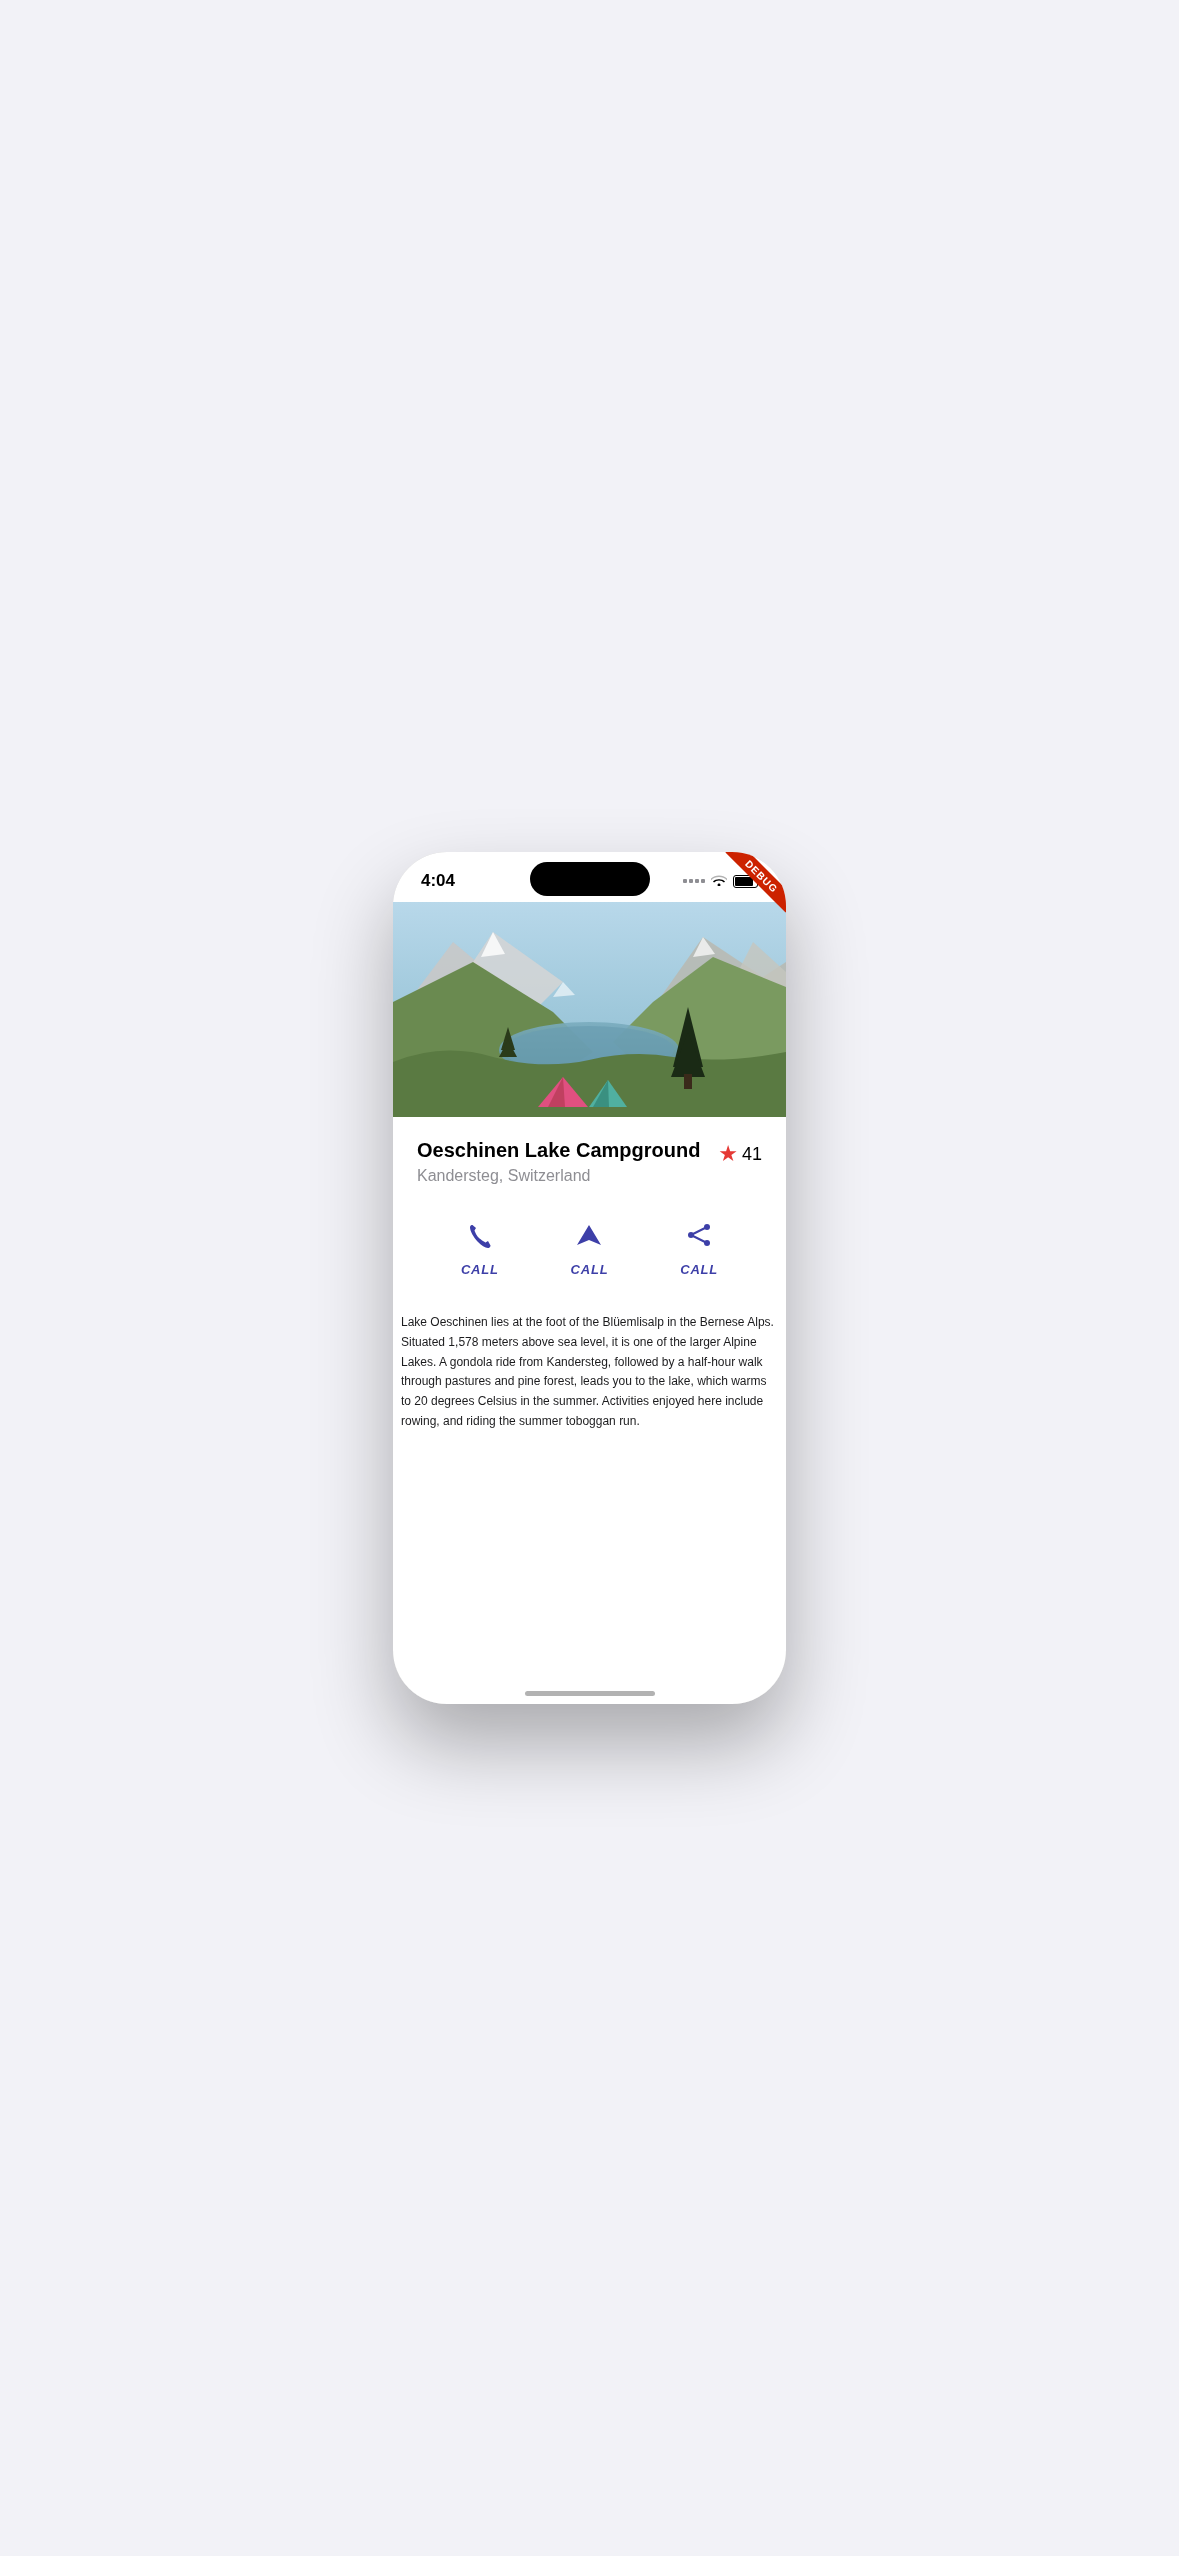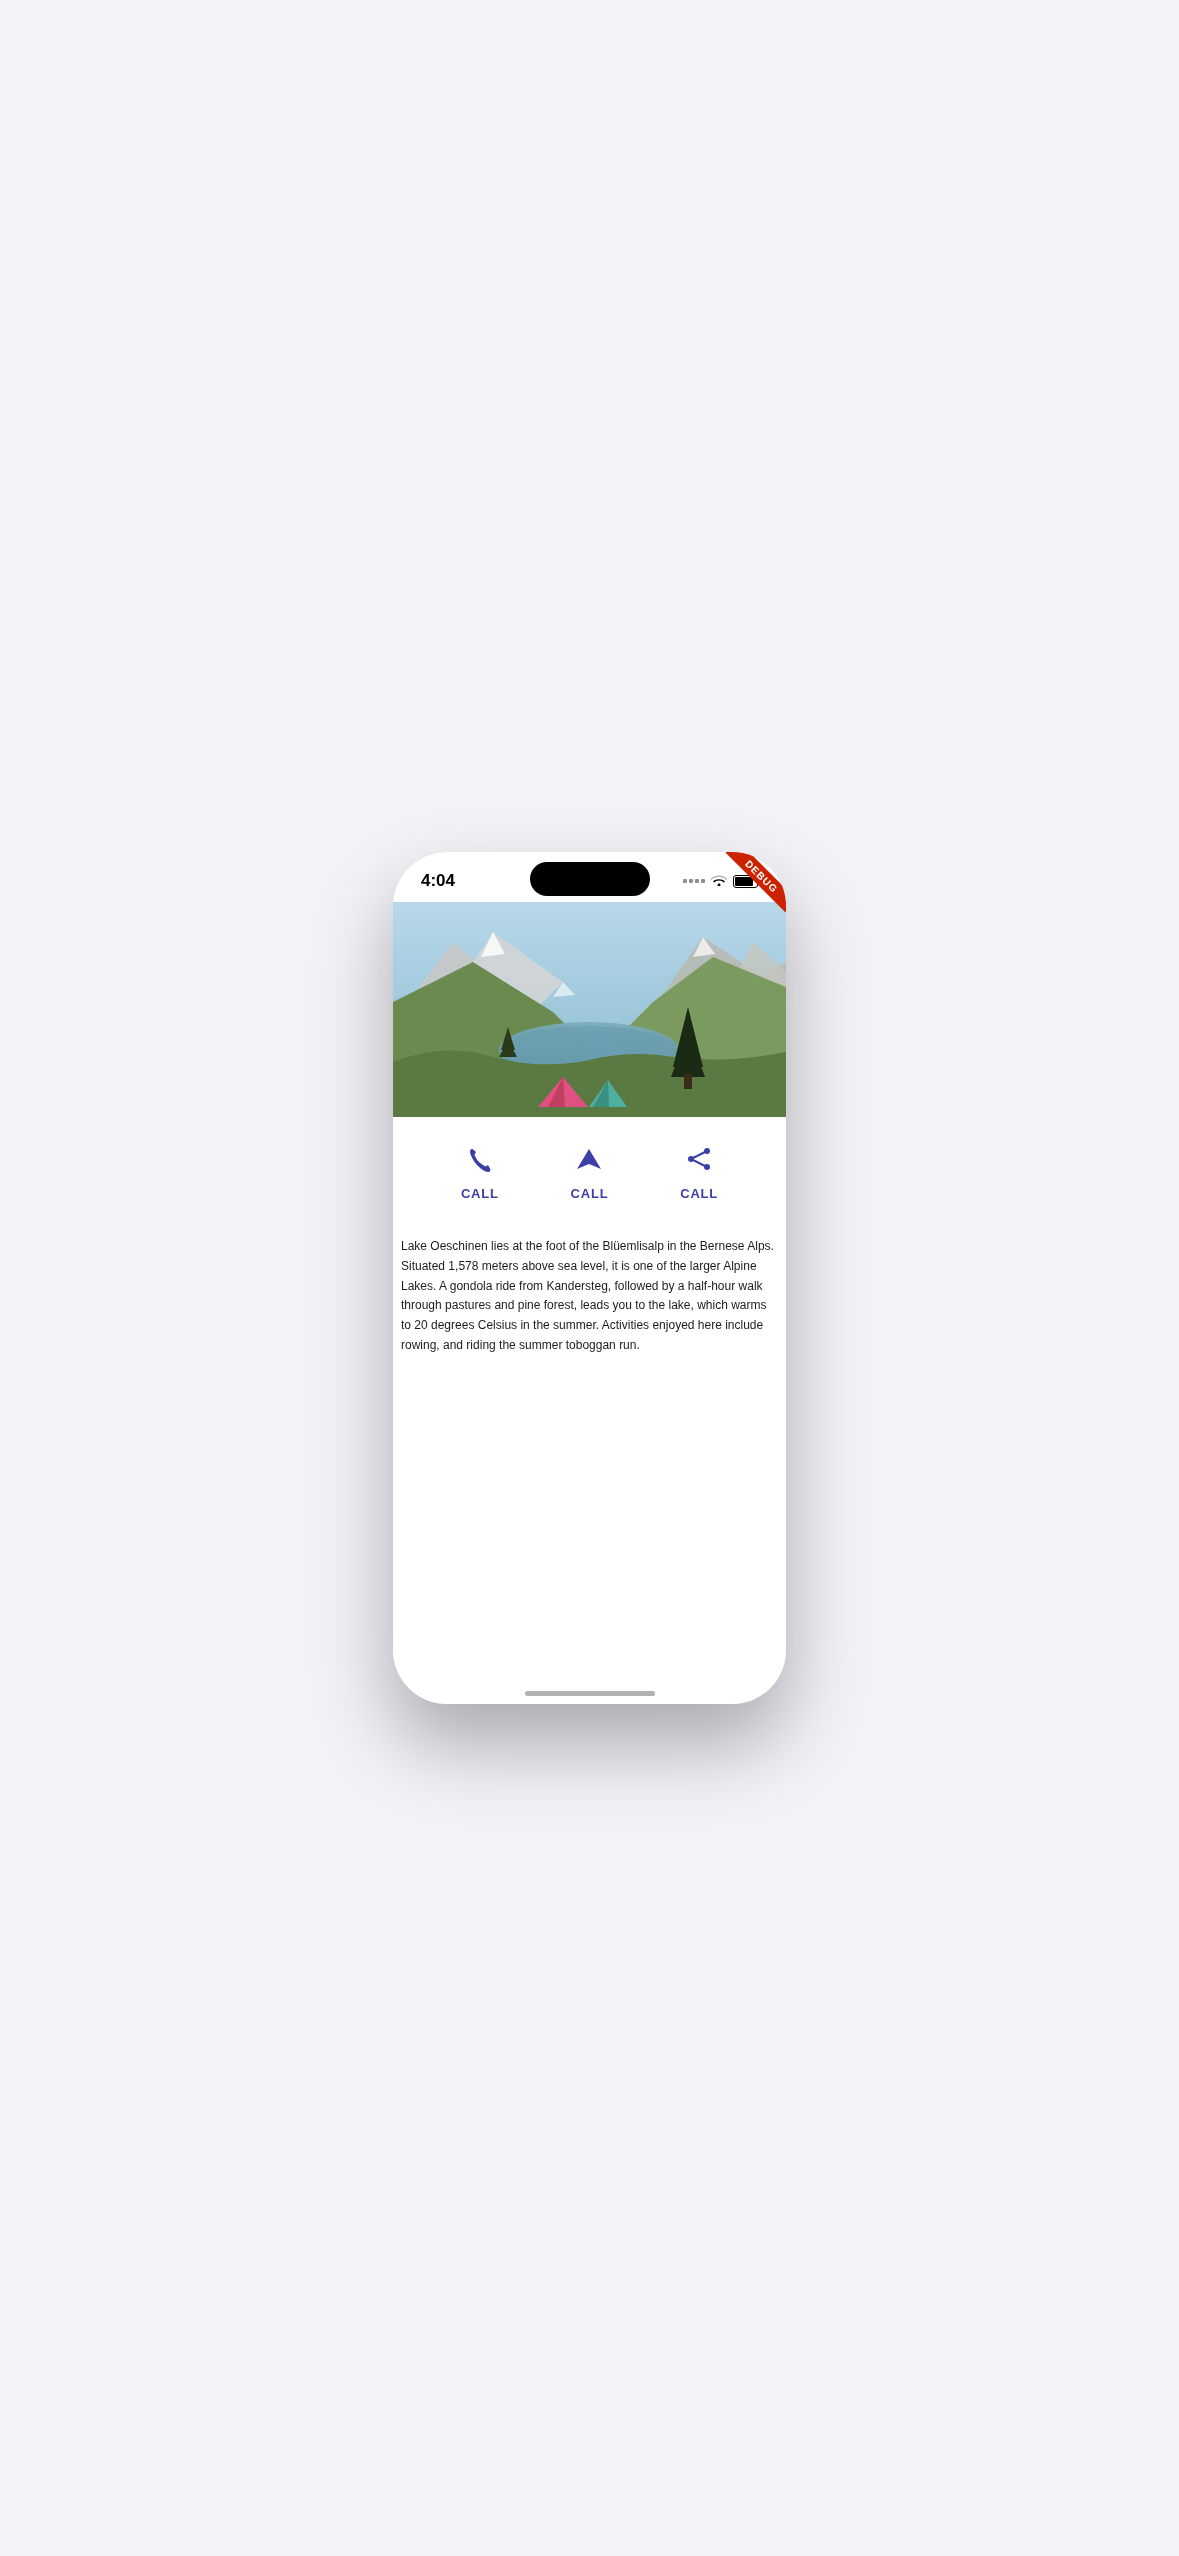--- a/index.html
+++ b/index.html
@@ -234,20 +234,21 @@
 
     .action-btn {
       display: flex;
       flex-direction: column;
       align-items: center;
       gap: 6px;
       cursor: pointer;
       background: none;
       border: none;
       padding: 8px 20px;
+      font-style: italic;
     }
 
     .action-icon {
       font-size: 26px;
       color: #3d3fa8;
     }
 
     .action-label {
       font-size: 13px;
       font-weight: 600;
@@ -360,20 +361,30 @@
 
         <polygon points="215,178 196,205 234,205" fill="#50b0a0"></polygon>
         <polygon points="215,178 200,205 216,205" fill="#3a9080"></polygon>
 
         <polygon points="100,30 88,55 112,52" fill="white" opacity="0.8"></polygon>
         <polygon points="170,80 160,95 182,93" fill="white" opacity="0.6"></polygon>
         <polygon points="310,35 300,55 322,52" fill="white" opacity="0.7"></polygon>
       </svg>
     </div>
 
+    <div class="location-section">
+      <div class="location-info">
+        <div class="location-name">Oeschinen Lake Campground</div>
+        <div class="location-place">Kandersteg, Switzerland</div>
+      </div>
+      <div class="rating-section">
+        <span class="star-icon">★</span>
+        <span class="rating-count">41</span>
+      </div>
+    </div>
 
     <div class="action-buttons">
 
       <button class="action-btn">
         <span class="action-icon">
           <svg width="28" height="28" viewBox="0 0 28 28" fill="none">
             <path d="M6.5 4C6.5 4 4 4 4 6.5C4 9.5 7.5 16.5 11.5 20.5C15.5 24.5 19 27 22 27C24.5 27 24.5 24.5 24.5 24.5L22 20L19.5 21.5C19.5 21.5 15 19 12.5 16.5C10 14 8.5 9.5 8.5 9.5L10 7L6.5 4Z" fill="#3d3fa8"></path>
           </svg>
         </span>
         <span class="action-label">CALL</span>

